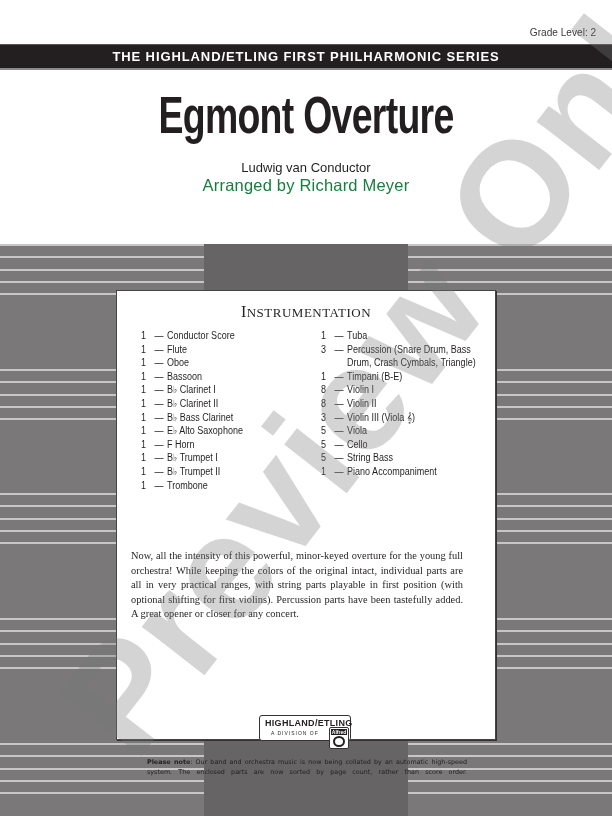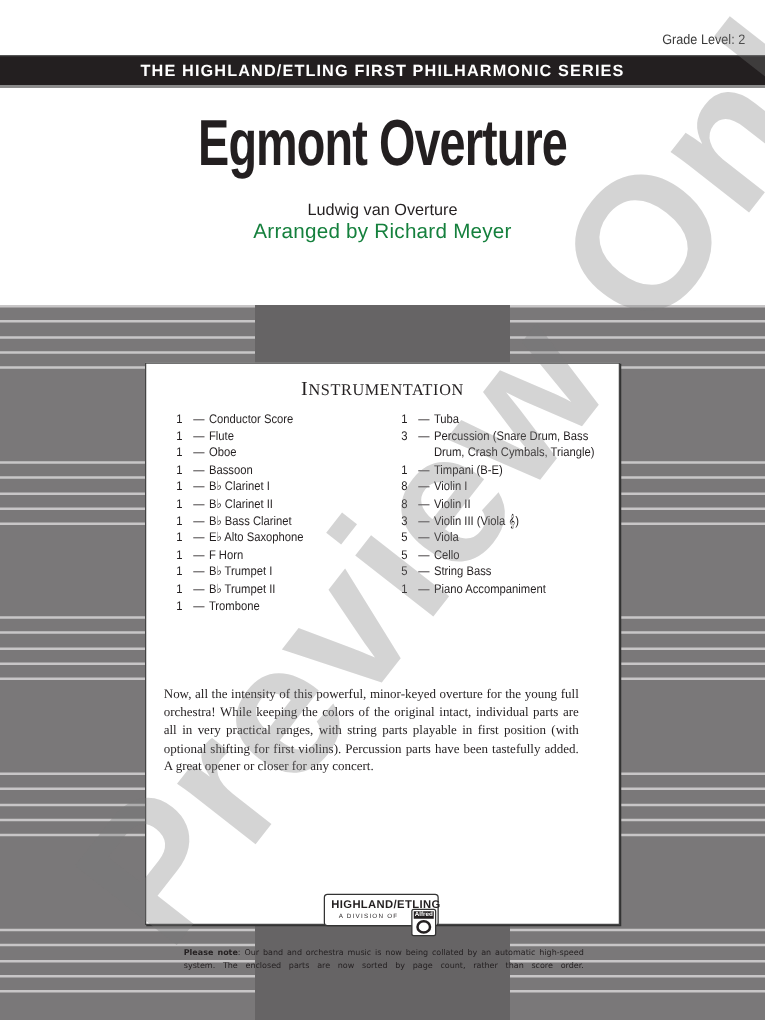--- a/index.html
+++ b/index.html
@@ -53,21 +53,21 @@
 </head>
 <body>
 
 <div class="grade">Grade Level: 2</div>
 
 <div class="series-band">
   <span>THE HIGHLAND/ETLING FIRST PHILHARMONIC SERIES</span>
 </div>
 
 <div class="title">Egmont Overture</div>
-<div class="composer">Ludwig van Overture</div>
+<div class="composer">Ludwig van Conductor</div>
 <div class="arranger">Arranged by Richard Meyer</div>
 
 <div class="gray-field"></div>
 <div class="center-block"></div>
 
 <div id="staves">
     <div class="stave-line left" style="top: 244px;"></div>
     <div class="stave-line right" style="top: 244px;"></div>
     <div class="stave-line left" style="top: 256px;"></div>
     <div class="stave-line right" style="top: 256px;"></div>

